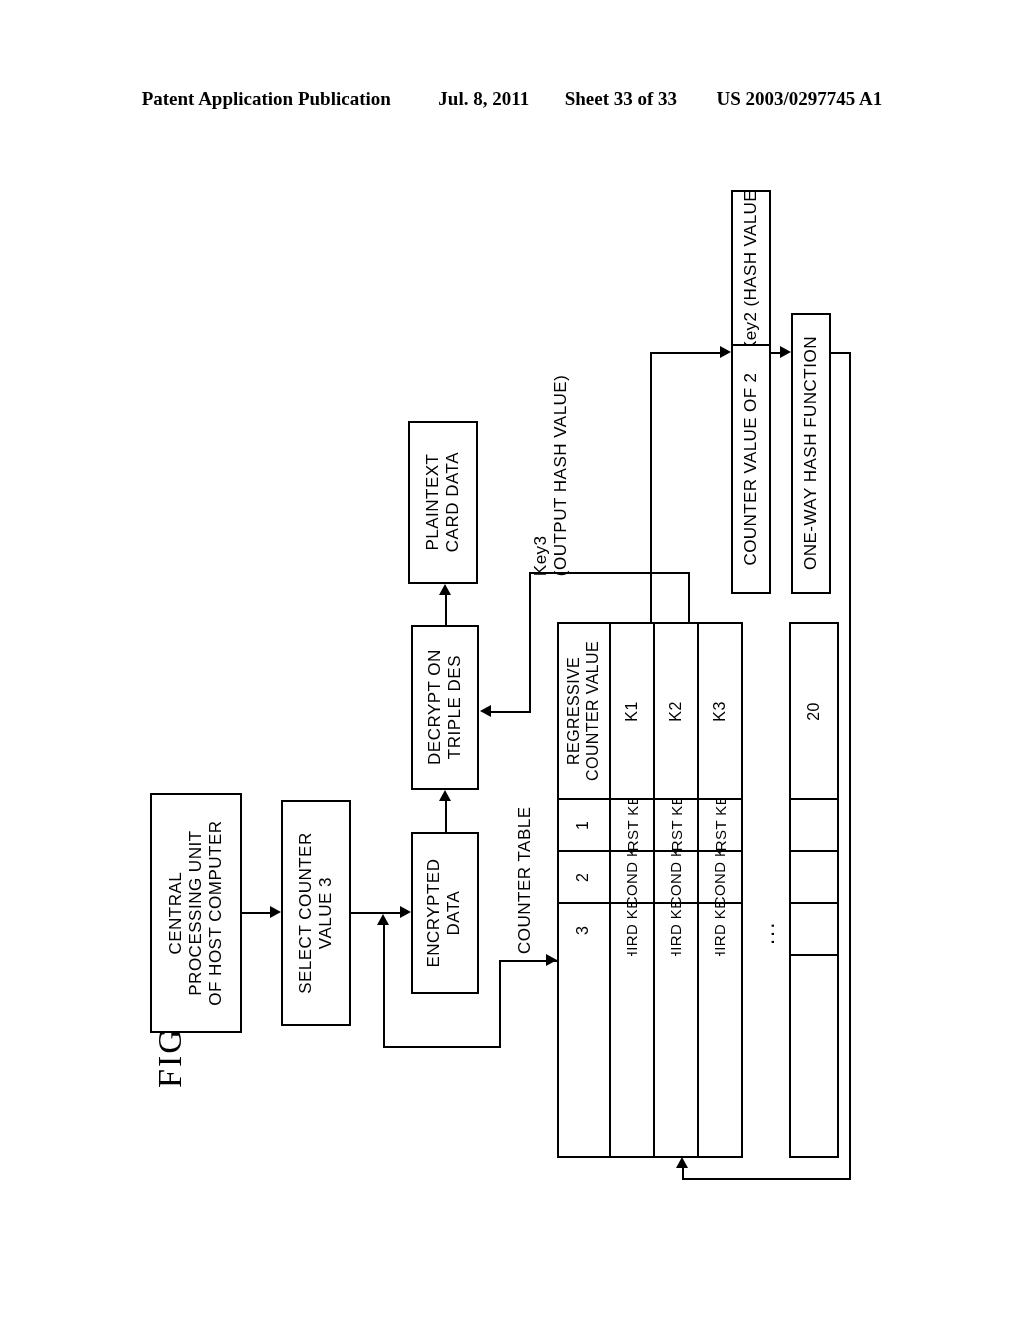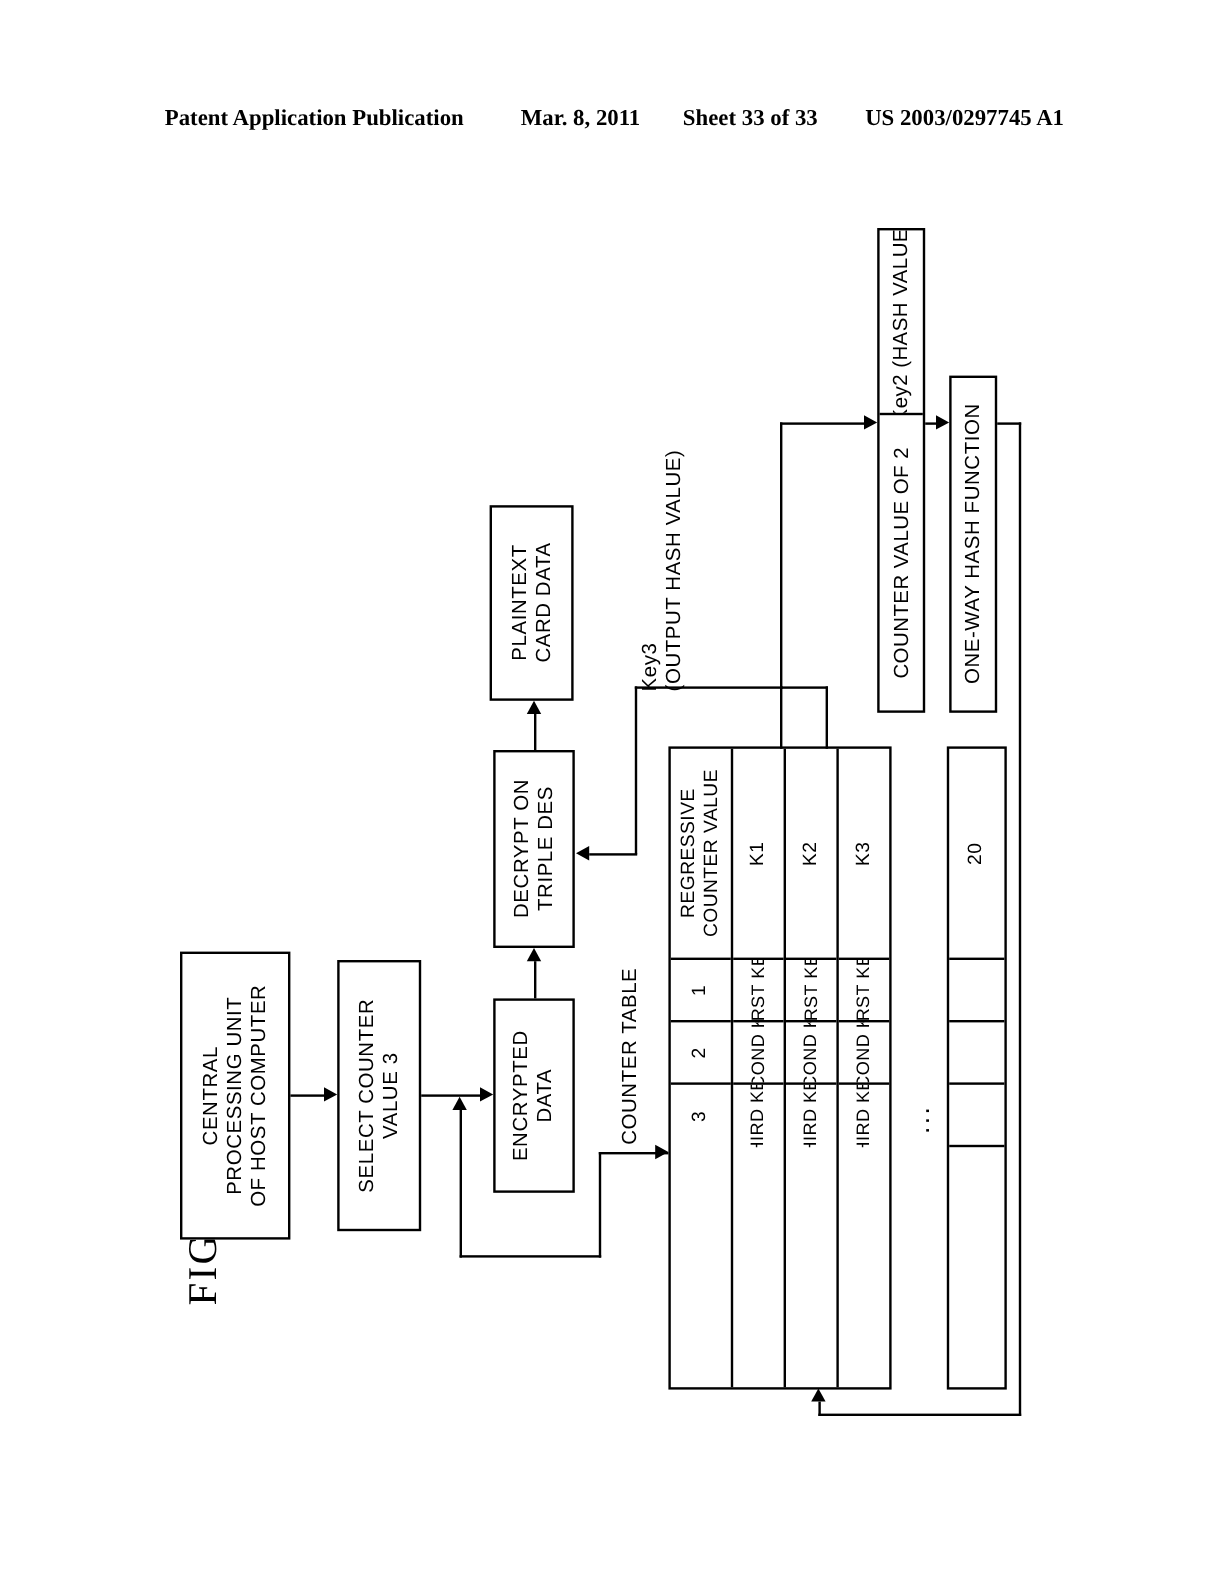--- a/index.html
+++ b/index.html
@@ -168,21 +168,21 @@
   .arrow.right { border-top: 6px solid transparent; border-bottom: 6px solid transparent; border-left: 11px solid #000; }
   .arrow.left  { border-top: 6px solid transparent; border-bottom: 6px solid transparent; border-right: 11px solid #000; }
   .arrow.up    { border-left: 6px solid transparent; border-right: 6px solid transparent; border-bottom: 11px solid #000; }
 </style>
 </head>
 <body>
 
 <div id="pub-header">
   <span class="seg">Patent Application Publication</span>
   <span class="gap-lg"></span>
-  <span class="seg">Mar. 8, 2011</span>
+  <span class="seg">Jul. 8, 2011</span>
   <span class="gap-md"></span>
   <span class="seg">Sheet 33 of 33</span>
   <span class="gap-sm"></span>
   <span class="seg">US 2003/0297745 A1</span>
 </div>
 
 <div id="fig-label">FIG. 33</div>
 
 <div class="vbox" id="box-cpu" style="left:150px; top:793px; width:92px; height:240px;">
   <div class="vtext">

